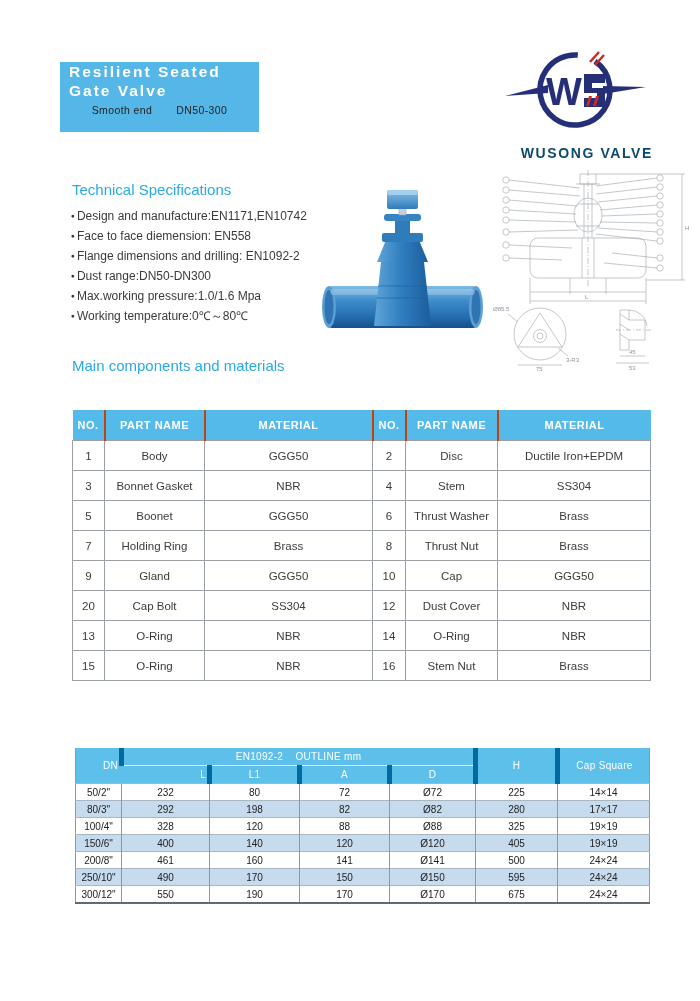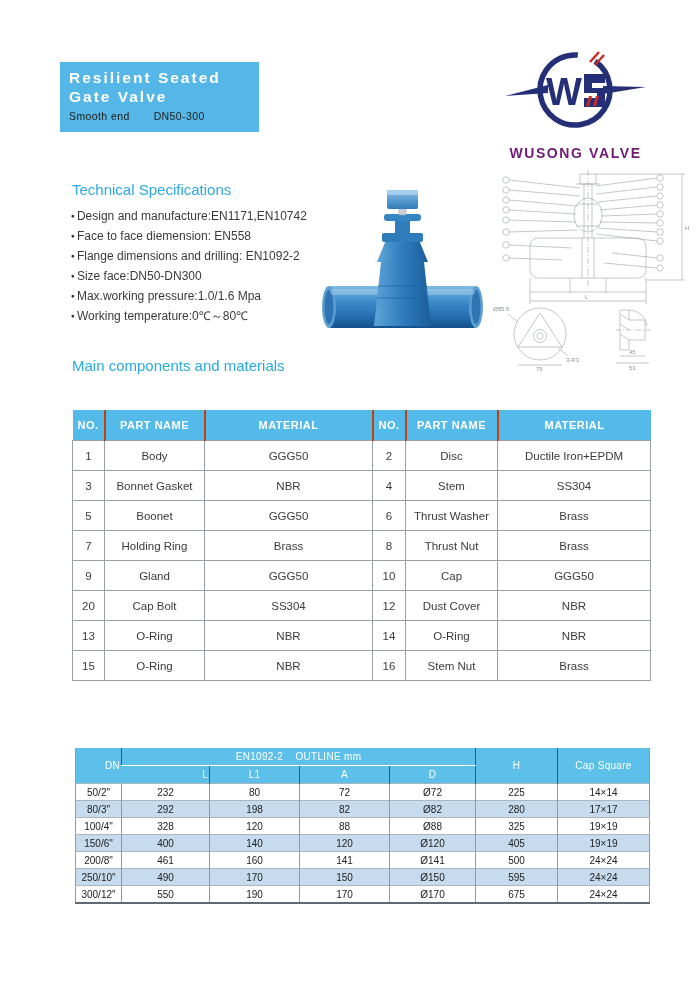--- a/index.html
+++ b/index.html
@@ -1,27 +1,27 @@
 <!DOCTYPE html>
 <html><head>
 <meta charset="utf-8">
 <style>
   html,body{margin:0;padding:0;background:#ffffff;}
   .page{position:relative;width:700px;height:1001px;background:#fff;overflow:hidden;
         font-family:"Liberation Sans",sans-serif;color:#3b3b3b;}
 
   
   .title-box{position:absolute;left:60px;top:62px;width:199px;height:70px;
-             background:#54B7E7;box-sizing:border-box;padding:6px 9px 0 9px;}
+             background:#54B7E7;box-sizing:border-box;padding:0 9px 0 9px;}
   .title-line{color:#fff;font-weight:bold;font-size:15.5px;letter-spacing:2px;line-height:19px;}
-  .title-sub{display:flex;gap:24px;margin-top:4px;font-size:10.5px;color:#222;letter-spacing:.4px;}
+  .title-sub{display:flex;gap:24px;margin-top:4px;font-size:10.5px;color:#222;letter-spacing:.4px;justify-content:center;}
 
   
   .logo{position:absolute;left:498px;top:40px;width:155px;text-align:center;}
-  .logo-company{font-size:14px;font-weight:bold;color:#701a75;letter-spacing:1.6px;margin-top:1px;}
+  .logo-company{font-size:14px;font-weight:bold;color:#0c4a6e;letter-spacing:1.6px;margin-top:1px;text-align:right;}
 
   
   .sec-heading{position:absolute;left:72px;color:#2BA9E1;font-size:15px;font-weight:normal;margin:0;}
   .sec-specs{top:181px;}
   .sec-comp{top:357px;}
   .sec-dims{top:701px;}
 
   
   .spec-list{position:absolute;left:71px;top:206px;width:260px;list-style:none;margin:0;padding:0;}
   .spec-list li{font-size:12px;color:#3a3a3a;line-height:19px;white-space:nowrap;}
@@ -35,21 +35,21 @@
   table{border-collapse:collapse;table-layout:fixed;}
   .comp-table{position:absolute;left:72px;top:410px;width:578px;}
   .comp-table th{background:#53BAE9;color:#fff;font-size:11px;font-weight:bold;height:28px;
                  letter-spacing:.5px;border-left:2px solid #c2410c;}
   .comp-table th:first-child{border-left:none;}
   .comp-table td{border:1px solid #9aa0a6;height:27px;text-align:center;font-size:11.5px;color:#3b3b3b;}
 
   
   .dims-table{position:absolute;left:75px;top:748px;width:574px;border:1px solid #8d99a3;border-top:none;}
   .dims-table th{background:#5CC0EA;color:#fff;font-size:10px;font-weight:normal;height:15px;
-                 border-left:1px solid #0369a1;letter-spacing:.3px;}
+                 border-left:5px solid #0369a1;letter-spacing:.3px;}
   .dims-table th.first{border-left:none;text-align:right;}
   .dims-table th.group{border-bottom:1px solid #fff;white-space:pre;}
   .dims-table td{height:14px;text-align:center;font-size:10px;color:#222;
                  border-left:1px solid #8d99a3;border-top:1px solid #aab6be;}
   .dims-table td:first-child{border-left:none;}
   .dims-table tr.alt td{background:#C6DBEE;}
   .dims-table{border-bottom:2px solid #5f6a72;}
 </style>
 </head>
 <body>
@@ -78,21 +78,21 @@
       <polygon points="95,66 98,56 101,56 98,66" fill="#CC2B24"></polygon>
     </svg>
     <div class="logo-company">WUSONG VALVE</div>
   </div>
 
   <h2 class="sec-heading sec-specs">Technical Specifications</h2>
   <ul class="spec-list">
     <li>Design and manufacture:EN1171,EN10742</li>
     <li>Face to face diemension: EN558</li>
     <li>Flange dimensions and drilling: EN1092-2</li>
-    <li>Size face:DN50-DN300</li>
+    <li>Dust range:DN50-DN300</li>
     <li>Max.working pressure:1.0/1.6 Mpa</li>
     <li>Working temperature:0℃～80℃</li>
   </ul>
 
   <div class="valve-photo">
     <svg width="165" height="160" viewBox="0 0 165 160">
       <defs>
         <linearGradient id="pipeGrad" x1="0" y1="0" x2="0" y2="1">
           <stop offset="0" stop-color="#7FBCE4"></stop>
             <stop offset="0.35" stop-color="#3E8CCB"></stop>

